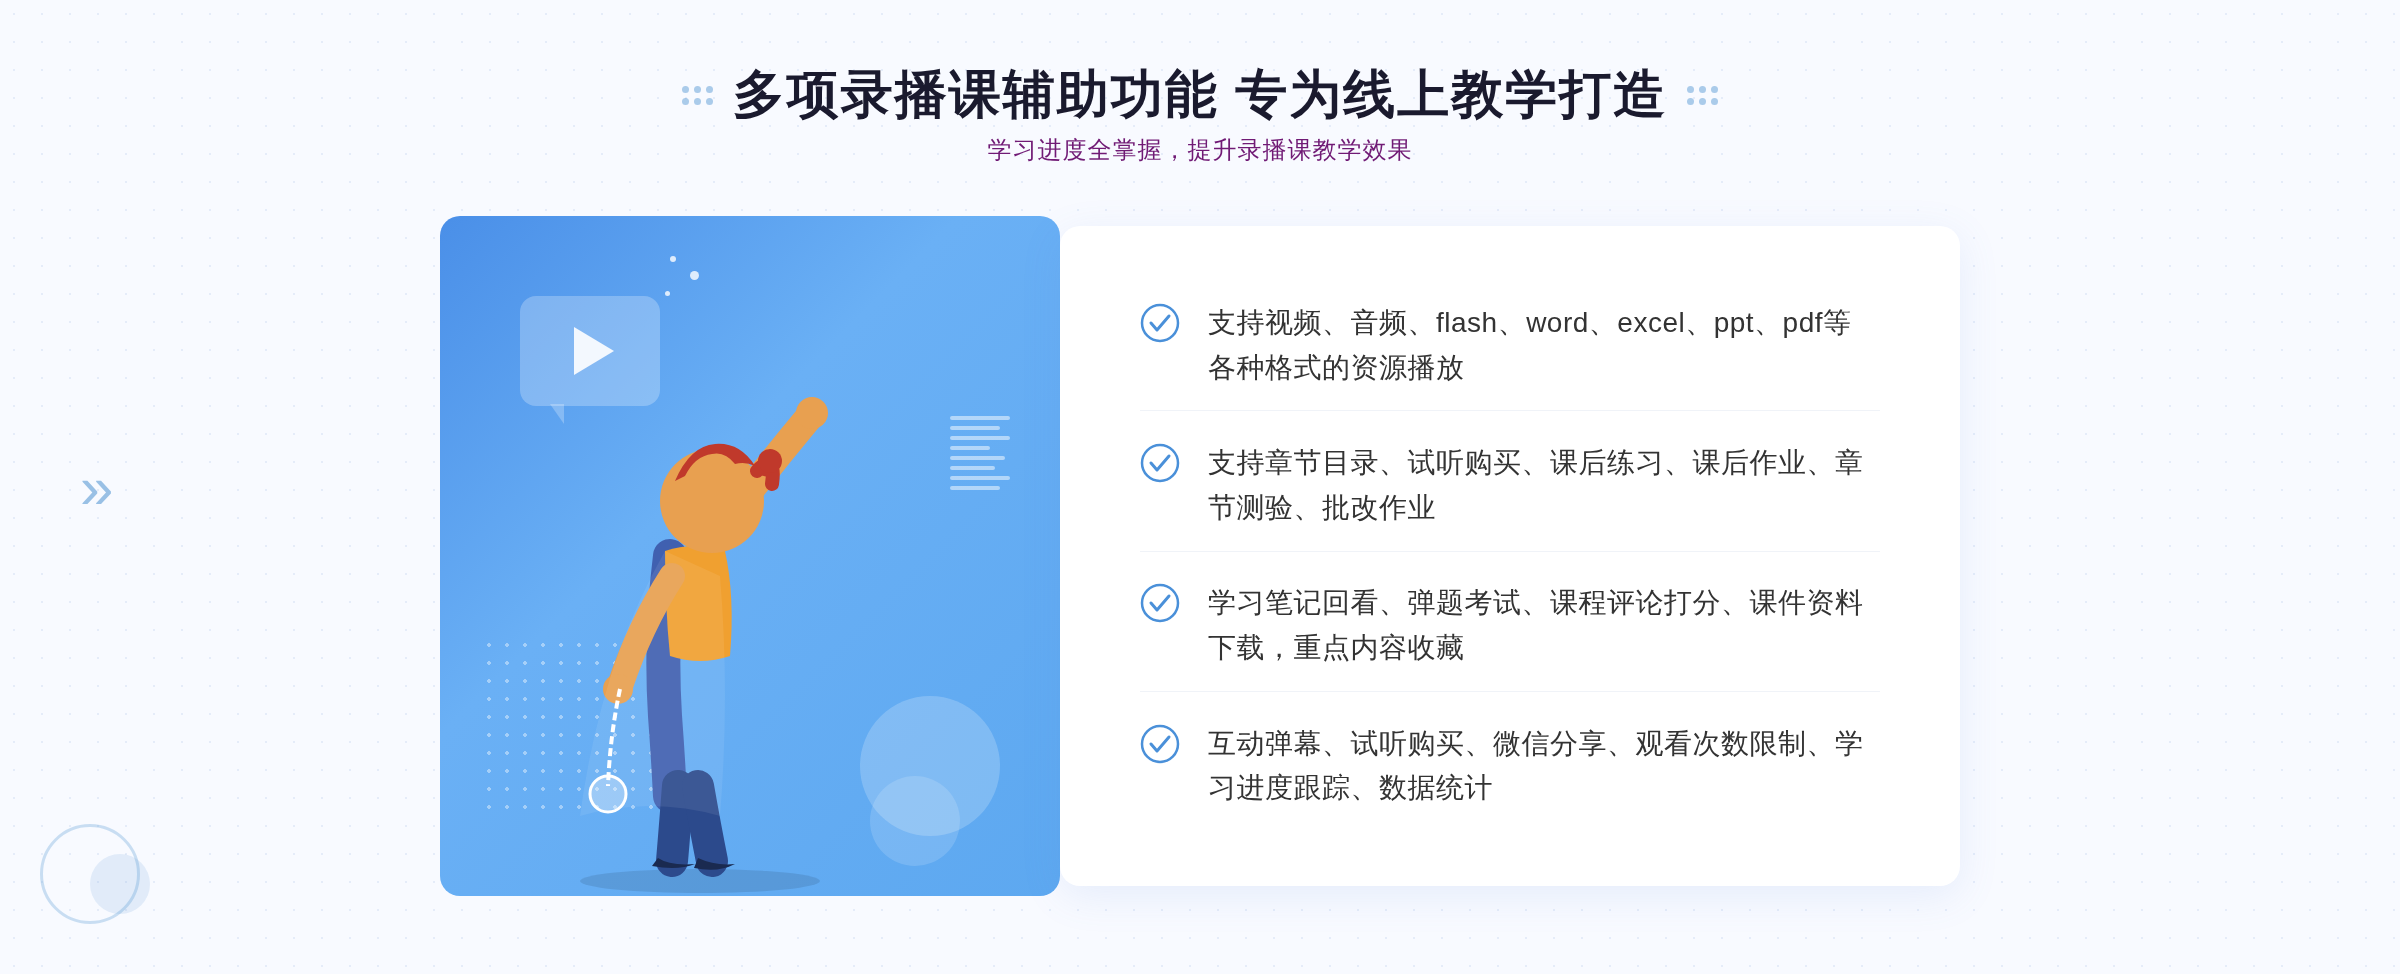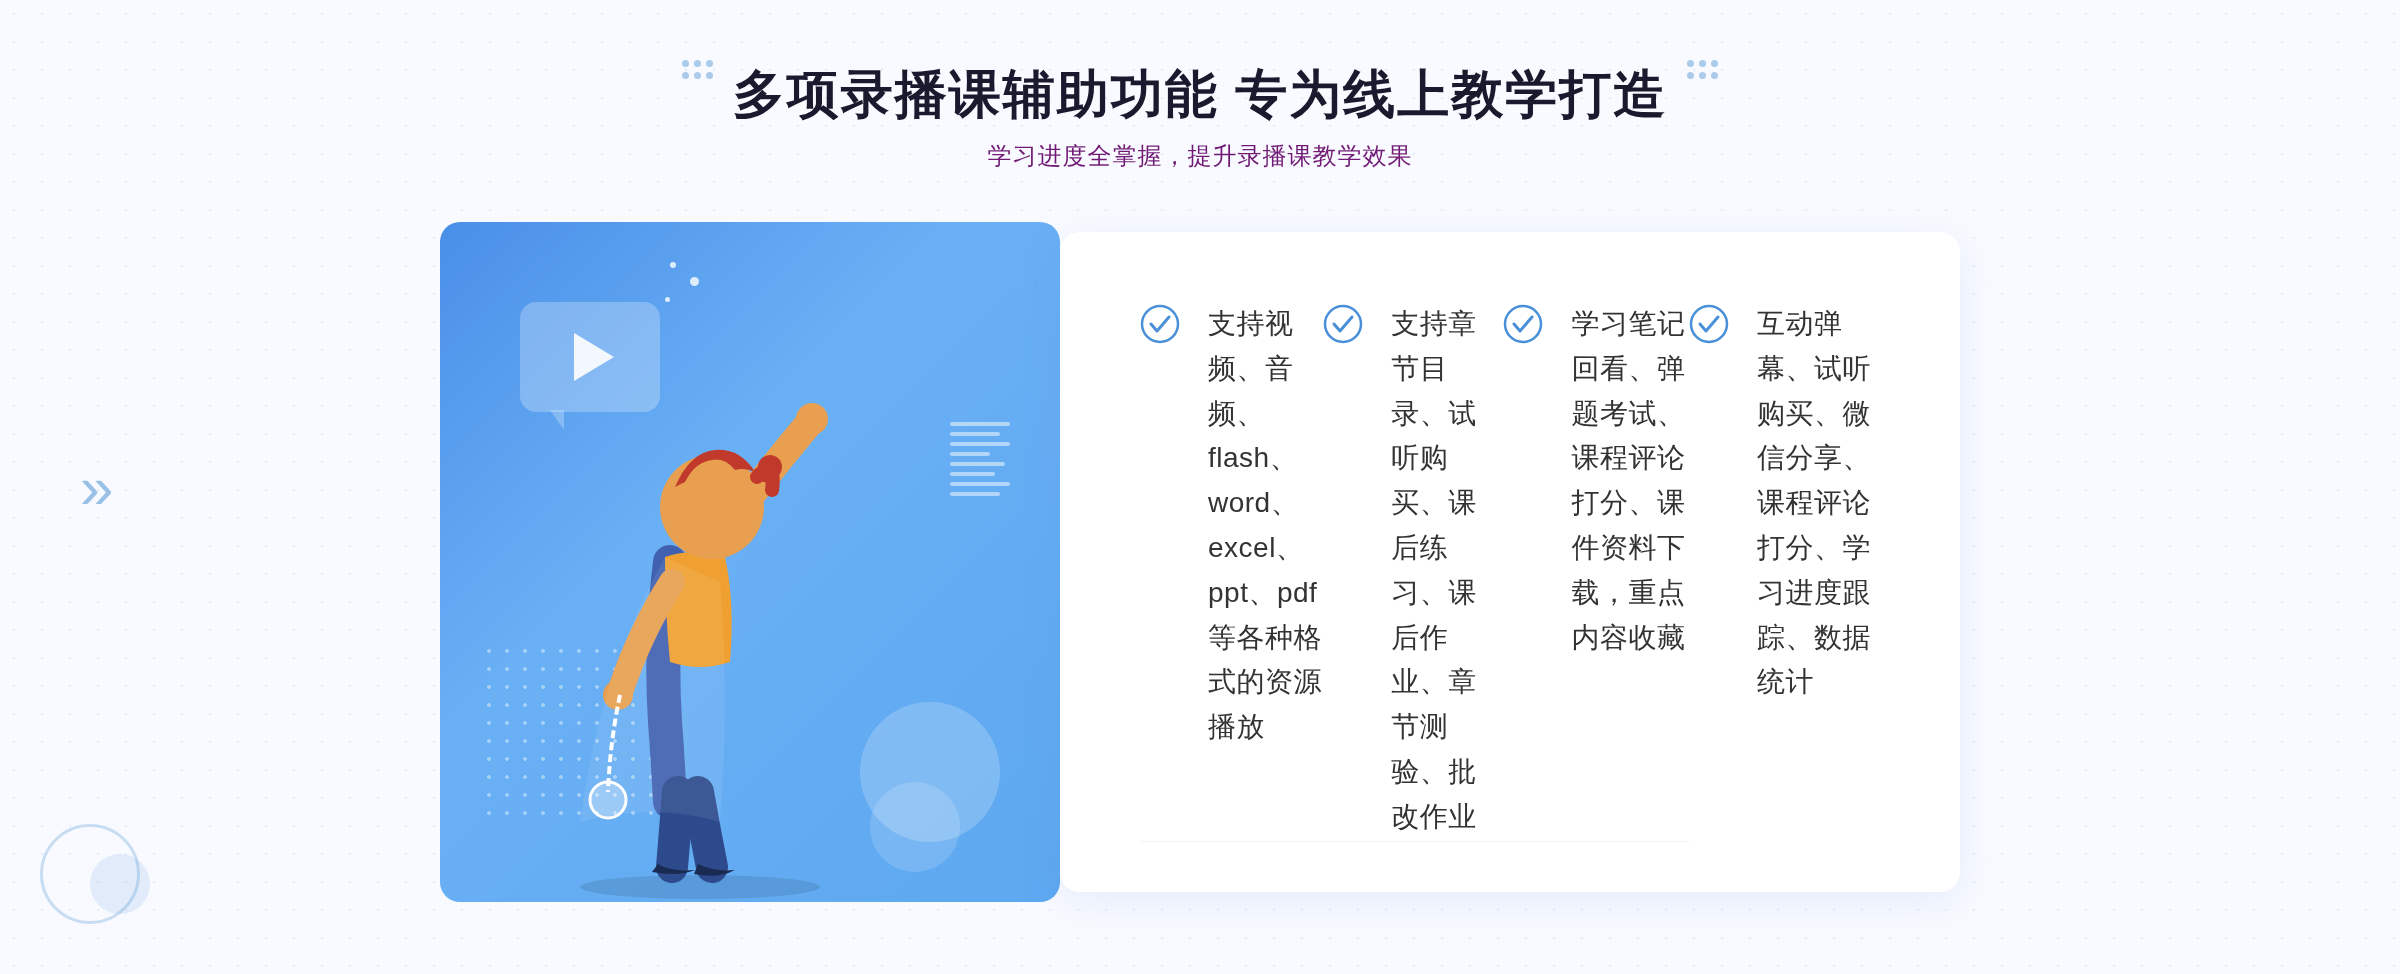--- a/index.html
+++ b/index.html
@@ -44,24 +44,24 @@
 
     .header-section {
       text-align: center;
       margin-bottom: 50px;
       position: relative;
       z-index: 2;
     }
 
     .header-title-row {
       display: flex;
-      align-items: flex-start;
+      align-items: center;
       justify-content: center;
       gap: 20px;
-      margin-bottom: 10px;
+      margin-bottom: 4px;
     }
 
     .decorative-dots-grid {
       display: grid;
       grid-template-columns: repeat(3, 7px);
       grid-template-rows: repeat(2, 7px);
       gap: 5px;
     }
 
     .decorative-dots-grid span {
@@ -230,21 +230,21 @@
 
     
     .content-panel {
       width: 900px;
       height: 660px;
       background: white;
       border-radius: 20px;
       padding: 50px 80px;
       box-shadow: 0 10px 40px rgba(100, 140, 220, 0.12);
       display: flex;
-      flex-direction: row;
+      flex-direction: column;
       justify-content: space-around;
       position: relative;
       z-index: 1;
     }
 
     .feature-item {
       display: flex;
       align-items: flex-start;
       gap: 28px;
       padding: 20px 0;
@@ -448,21 +448,21 @@
         <span class="feature-text">学习笔记回看、弹题考试、课程评论打分、课件资料下载，重点内容收藏</span>
       </div>
 
       <div class="feature-item">
         <div class="check-icon">
           <svg viewBox="0 0 40 40" xmlns="http://www.w3.org/2000/svg">
             <circle cx="20" cy="20" r="18" fill="none" stroke="#4a90d9" stroke-width="2.5"></circle>
             <polyline points="11,20 17,27 29,13" fill="none" stroke="#4a90d9" stroke-width="3" stroke-linecap="round" stroke-linejoin="round"></polyline>
           </svg>
         </div>
-        <span class="feature-text">互动弹幕、试听购买、微信分享、课程评论打分、学习进度跟踪、数据统计</span>
+        <span class="feature-text">互动弹幕、试听购买、微信分享、观看次数限制、学习进度跟踪、数据统计</span>
       </div>
 
     </div>
   </div>
 
   <div class="left-chevron">
     <span class="chevron-symbol">»</span>
   </div>
 
   <div class="left-decor-circles">

